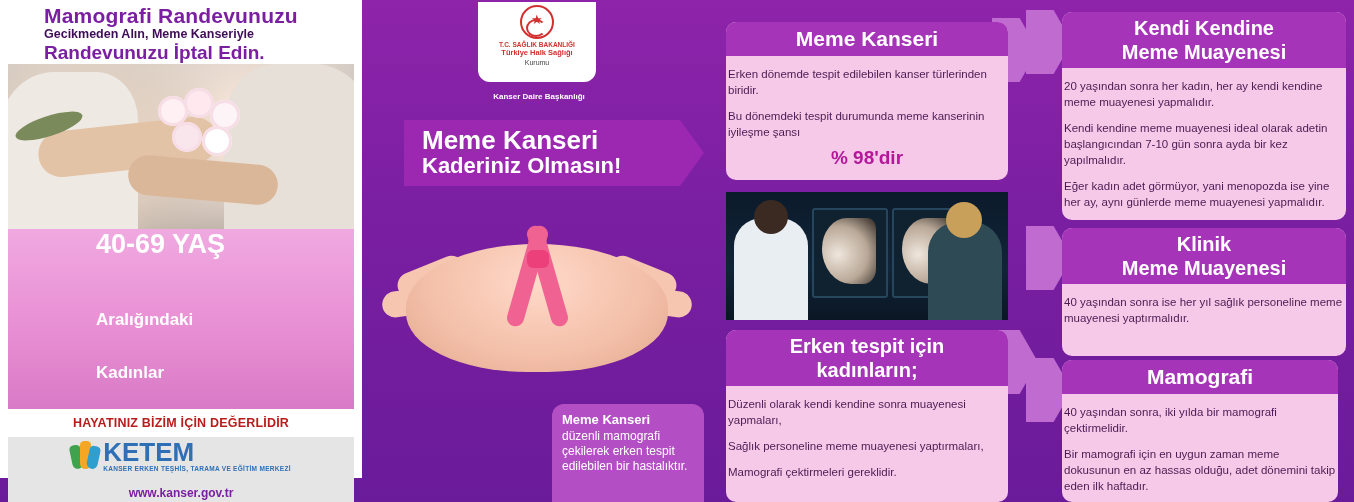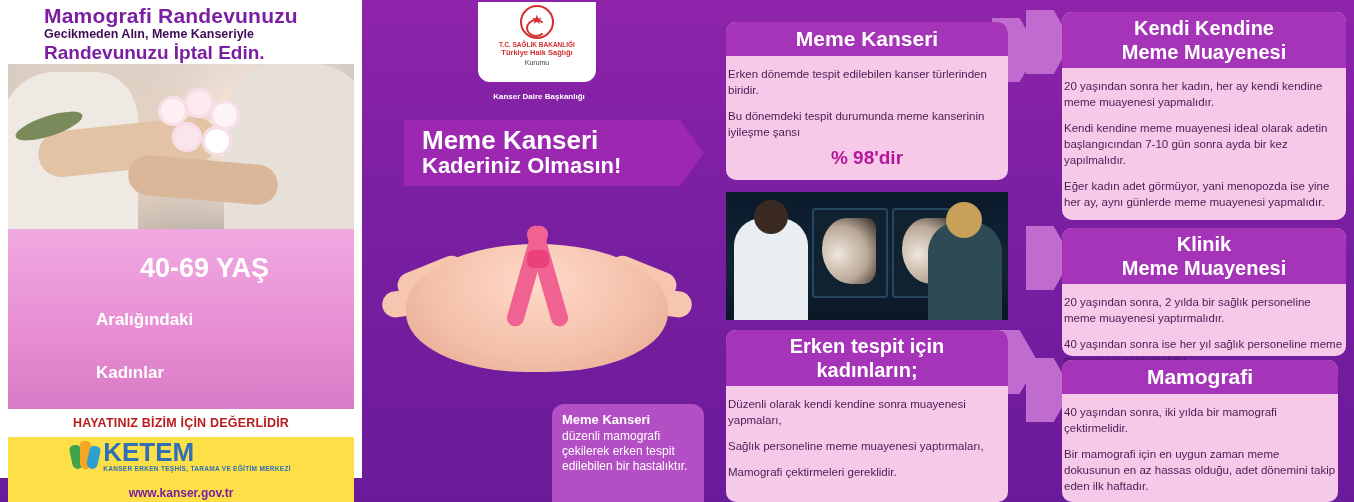--- a/index.html
+++ b/index.html
@@ -58,35 +58,35 @@
   .photo-couple .bouquet i:nth-child(3){left:52px;top:12px;background:#fdf4f7;}
   .photo-couple .bouquet i:nth-child(4){left:14px;top:34px;background:#f9e6ec;}
   .photo-couple .bouquet i:nth-child(5){left:44px;top:38px;background:#fff;}
   .photo-couple .leaf{position:absolute;left:6px;top:52px;width:70px;height:20px;background:#7a8a5a;border-radius:50%;transform:rotate(-18deg);}
 
   .pink-block{
     position:absolute;left:8px;top:229px;width:346px;height:180px;
     background:linear-gradient(180deg,#f0a9e0 0%, #e88fd4 55%, #d97ac6 100%);
   }
   .pink-block .age{
-    position:absolute;left:88px;top:24px;font-size:27px;font-weight:bold;color:#ffffff;margin-left:44px;
+    position:absolute;left:88px;top:0;font-size:27px;font-weight:bold;color:#ffffff;
   }
   .pink-block .lines{
     position:absolute;left:88px;top:48px;width:250px;
     font-size:17px;line-height:20px;color:#ffffff;font-weight:bold;
   }
   .pink-block .lines b{display:block;font-weight:bold;margin-top:33px;}
   .slogan{
     position:absolute;left:8px;top:409px;width:346px;height:28px;
     background:#ffffff;
     display:flex;align-items:center;justify-content:center;
     font-size:12.5px;font-weight:bold;color:#b91c1c;letter-spacing:.2px;
   }
   .ketem-box{
-    position:absolute;left:8px;top:437px;width:346px;height:65px;background:#fde047;
+    position:absolute;left:8px;top:437px;width:346px;height:65px;background:#e5e5e5;
     display:flex;flex-direction:column;align-items:center;justify-content:center;gap:14px;
   }
   .ketem-logo{display:flex;align-items:center;gap:6px;}
   .ketem-mark{width:26px;height:30px;position:relative;}
   .ketem-mark .b1{position:absolute;left:0;top:4px;width:11px;height:24px;background:#3fa34d;border-radius:6px 6px 8px 8px;transform:rotate(-12deg);}
   .ketem-mark .b2{position:absolute;left:9px;top:0;width:11px;height:28px;background:#f5a623;border-radius:6px 6px 8px 8px;}
   .ketem-mark .b3{position:absolute;left:17px;top:5px;width:11px;height:23px;background:#2f9fd0;border-radius:6px 6px 8px 8px;transform:rotate(12deg);}
   .ketem-name{font-size:26px;font-weight:bold;color:#2f6fb5;line-height:1;}
   .ketem-sub{font-size:6.5px;font-weight:bold;color:#2f6fb5;letter-spacing:.3px;}
   .ketem-url{font-size:12px;font-weight:bold;color:#7b1fa2;}
@@ -346,21 +346,20 @@
     </div>
   </div>
 
   <div class="chev" style="left:1026px;top:226px;"></div>
   <div class="card" id="card-klinik">
     <div class="hdr two-line">
       <span>Klinik</span>
       <span>Meme Muayenesi</span>
     </div>
     <div class="body" style="top:56px;">
-      <p>20 yaşından sonra, 2 yılda bir sağlık personeline meme muayenesi yaptırmalıdır.</p>
       <p>40 yaşından sonra ise her yıl sağlık personeline meme muayenesi yaptırmalıdır.</p>
     </div>
   </div>
 
   <div class="chev" style="left:1026px;top:358px;"></div>
   <div class="card" id="card-mamo">
     <div class="hdr">Mamografi</div>
     <div class="body" style="top:34px;">
       <p>40 yaşından sonra, iki yılda bir mamografi çektirmelidir.</p>
       <p>Bir mamografi için en uygun zaman meme dokusunun en az hassas olduğu, adet dönemini takip eden ilk haftadır.</p>

